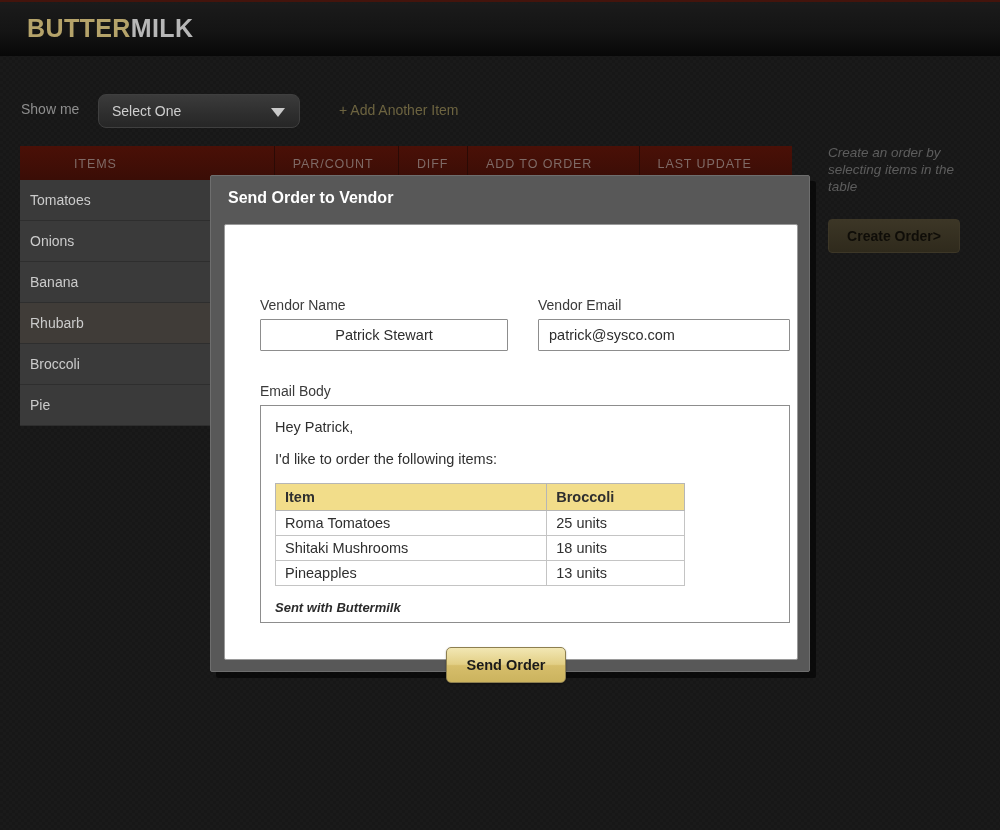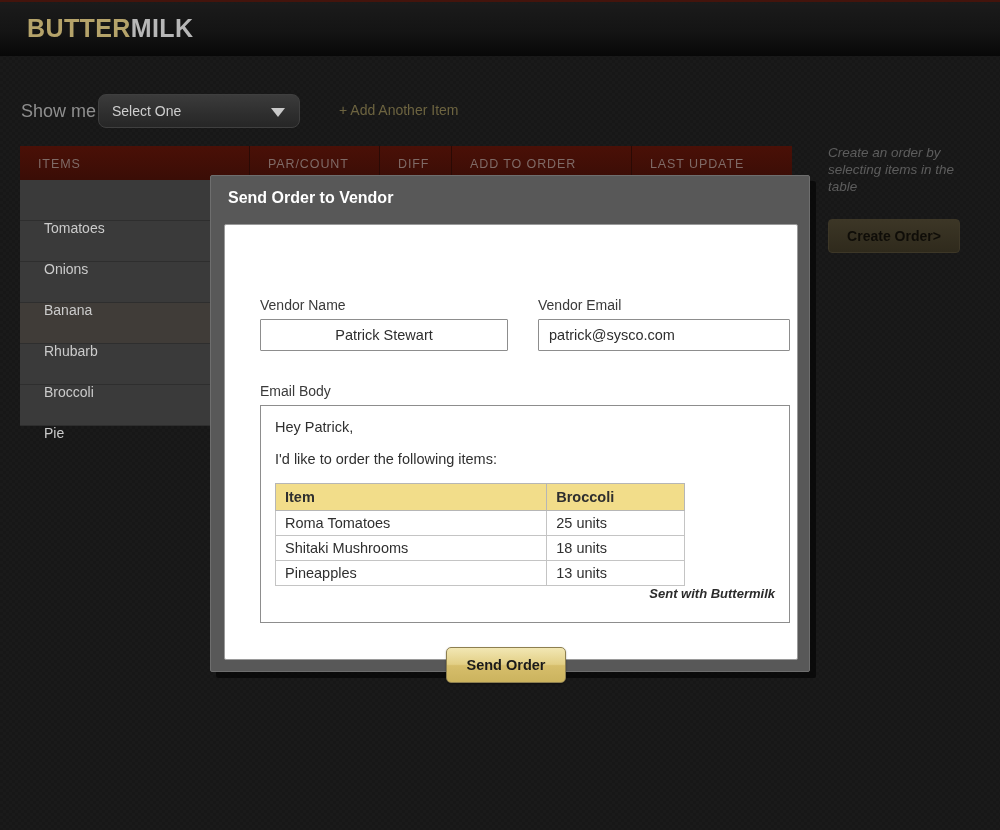--- a/index.html
+++ b/index.html
@@ -55,21 +55,21 @@
   .filter-bar {
     position: absolute;
     top: 96px; left: 0;
     width: 1000px;
     height: 40px;
   }
 
   .show-me-label {
     position: absolute;
     left: 21px; top: 5px;
-    font-size: 18px;
+    font-size: 14px;
     color: #8e8e8e;
   }
 
   .select-box {
     position: absolute;
     left: 98px; top: -2px;
     width: 202px;
     height: 34px;
     border-radius: 8px;
     background: linear-gradient(180deg, #3b3b3b 0%, #303030 50%, #262626 100%);
@@ -115,42 +115,41 @@
   .th {
     font-size: 12.5px;
     letter-spacing: 0.9px;
     color: #7f6a66;
     padding: 11px 0 0 18px;
     border-right: 1px solid #2a0a05;
     height: 34px;
     overflow: hidden;
     white-space: nowrap;
   }
-  .th.c0 { width: 230px; }
+  .th.c0 { width: 230px; margin-left: 36px; }
   .th.c1 { width: 130px; }
   .th.c2 { width: 72px;  }
   .th.c3 { width: 180px; }
   .th.c4 { width: 160px; border-right: none; }
 
   .table-body { width: 772px; }
   .tr {
     display: flex;
     height: 41px;
     background: #3a3a3a;
     border-bottom: 1px solid #2e2e2e;
   }
   .tr.alt { background: #403c38; }
   .td {
     font-size: 14px;
     color: #cbcbcb;
-    padding: 12px 0 0 24px;
+    padding: 12px 0 0 10px;
     height: 41px;
     overflow: hidden;
     white-space: nowrap;
-    margin-top: 28px;
   }
   .td.c0 { width: 230px; }
   .td.c1 { width: 130px; }
   .td.c2 { width: 72px;  }
   .td.c3 { width: 180px; }
   .td.c4 { width: 160px; }
 
   
   .sidebar {
     position: absolute;
@@ -274,25 +273,25 @@
   .eb-table td {
     border: 1px solid #c4c4c4;
     font-size: 14.5px;
     color: #2f2f2f;
     padding: 4px 9px;
   }
   .eb-col-item { width: 272px; }
   .eb-col-qty  { width: 138px; }
 
   .eb-footer {
+    margin-top: 14px;
     font-size: 13px;
     font-weight: bold;
     font-style: italic;
     color: #2b2b2b;
-    text-align: right;
   }
 
   .send-order-btn {
     position: absolute;
     left: 221px; top: 422px;
     width: 120px;
     height: 36px;
     border-radius: 5px;
     border: 1px solid #8d7f4f;
     background: linear-gradient(180deg, #f2e7b4 0%, #e2cf85 48%, #d6be6b 52%, #cbb35e 100%);

